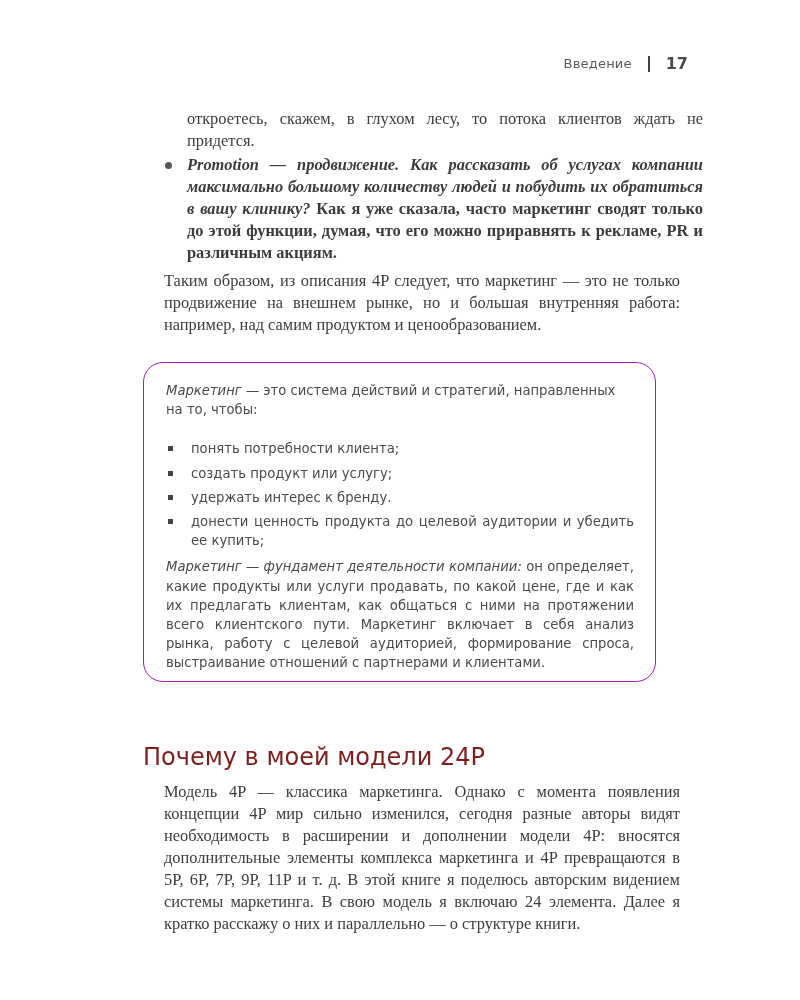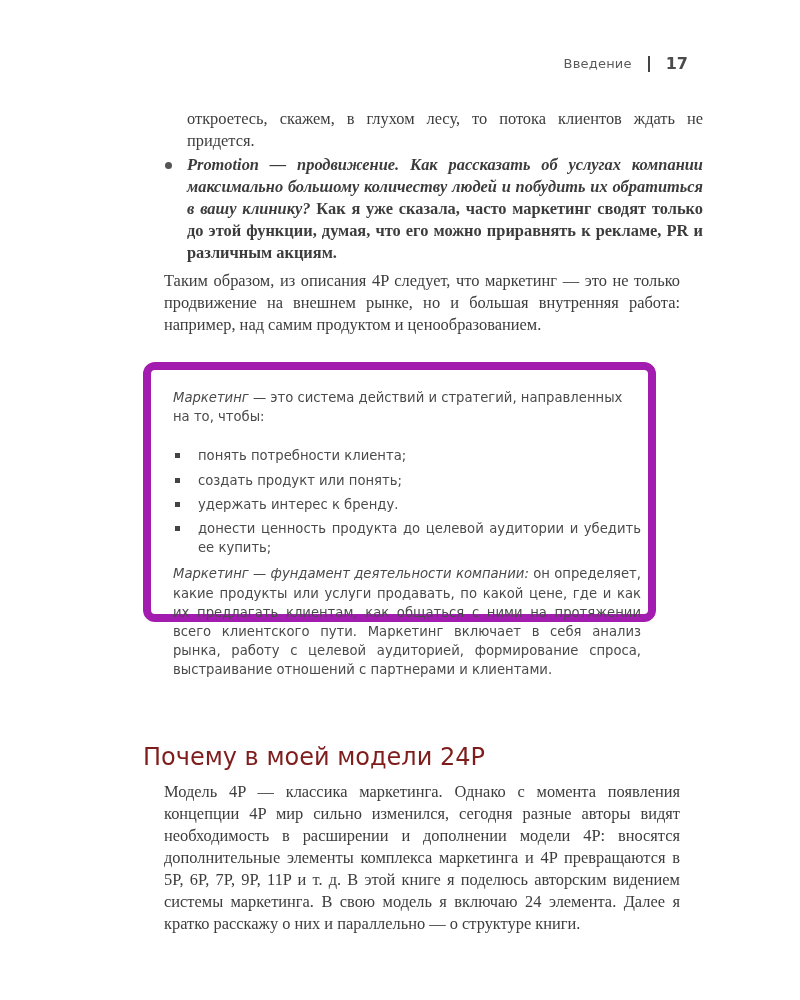--- a/index.html
+++ b/index.html
@@ -8,21 +8,21 @@
     .header .sec { font-size:13px; letter-spacing:0.2px; color:#5a5a5a; }
     .header .sep { display:inline-block; width:2px; height:16px; background:#444; margin:0 16px 0 16px; }
     .header .num { font-size:16px; font-weight:bold; color:#4a4a4a; }
     .serif { font-family:"Liberation Serif", "DejaVu Serif", serif; font-size:16.4px; line-height:22px; color:#3c3c3c; }
     .block { position:absolute; left:143px; width:516px; }
     .justify { text-align:justify; text-align-last:left;margin-left:21px; }
     .indent { padding-left:23px; }
     .bullet-item { position:relative; padding-left:23px; }
     .bullet-dot { position:absolute; left:1px; top:8px; width:7px; height:7px; border-radius:50%; background:#555; }
     .ital { font-style:italic; }
-    .box { position:absolute; left:143px; top:362px; width:513px; height:260px; border:8px solid #a21caf; border-radius:12px; box-sizing:border-box; }
+    .box { position:absolute; left:143px; top:362px; width:513px; height:320px; border:1px solid #a21caf; border-radius:20px; box-sizing:border-box; }
     .box-inner { position:absolute; left:22px; top:18px; width:468px; font-family:"DejaVu Sans", sans-serif; font-size:13.2px; line-height:19.2px; color:#4a4a4a; }
     .box-inner p { margin:0; }
     .box-list { list-style:none; margin:20px 0 0 0; padding:0; }
     .box-list li { position:relative; padding-left:25px; margin-bottom:5px; }
     .sq { position:absolute; left:2px; top:7px; width:5px; height:5px; background:#444; }
     .box-p2 { margin-top:7px !important; }
     .h2 { position:absolute; left:143px; top:743px; font-family:"DejaVu Sans", sans-serif; font-size:24px; color:#7f1d1d; }
   </style>
 </head>
 <body>
@@ -40,21 +40,21 @@
   <span class="ital">Promotion — продвижение. Как рассказать об услугах компании максимально большому количеству людей и побудить их обратиться в вашу клинику?</span><span> Как я уже сказала, часто маркетинг сводят только до этой функции, думая, что его можно приравнять к рекламе, PR и различным акциям.</span>
 </div>
 
 <div class="block serif justify" style="top:270px;">Таким образом, из описания 4P следует, что маркетинг — это не только продвижение на внешнем рынке, но и большая внутренняя работа: например, над самим продуктом и ценообразованием.</div>
 
 <div class="box">
   <div class="box-inner">
     <p><span class="ital">Маркетинг</span><span> — это система действий и стратегий, направленных на то, чтобы:</span></p>
     <ul class="box-list">
       <li><span class="sq"></span><span>понять потребности клиента;</span></li>
-      <li><span class="sq"></span><span>создать продукт или понять;</span></li>
+      <li><span class="sq"></span><span>создать продукт или услугу;</span></li>
       <li><span class="sq"></span><span>удержать интерес к бренду.</span></li>
       <li style="text-align:justify;"><span class="sq"></span><span>донести ценность продукта до целевой аудитории и убедить ее купить;</span></li>
     </ul>
     <p class="box-p2" style="text-align:justify;"><span class="ital">Маркетинг — фундамент деятельности компании:</span><span> он определяет, какие продукты или услуги продавать, по какой цене, где и как их предлагать клиентам, как общаться с ними на протяжении всего клиентского пути. Маркетинг включает в себя анализ рынка, работу с целевой аудиторией, формирование спроса, выстраивание отношений с партнерами и клиентами.</span></p>
   </div>
 </div>
 
 <div class="h2">Почему в моей модели 24P</div>
 
 <div class="block serif justify" style="top:781px;">Модель 4P — классика маркетинга. Однако с момента появления концепции 4P мир сильно изменился, сегодня разные авторы видят необходимость в расширении и дополнении модели 4P: вносятся дополнительные элементы комплекса маркетинга и 4P превращаются в 5P, 6P, 7P, 9P, 11P и т. д. В этой книге я поделюсь авторским видением системы маркетинга. В свою модель я включаю 24 элемента. Далее я кратко расскажу о них и параллельно — о структуре книги.</div>

